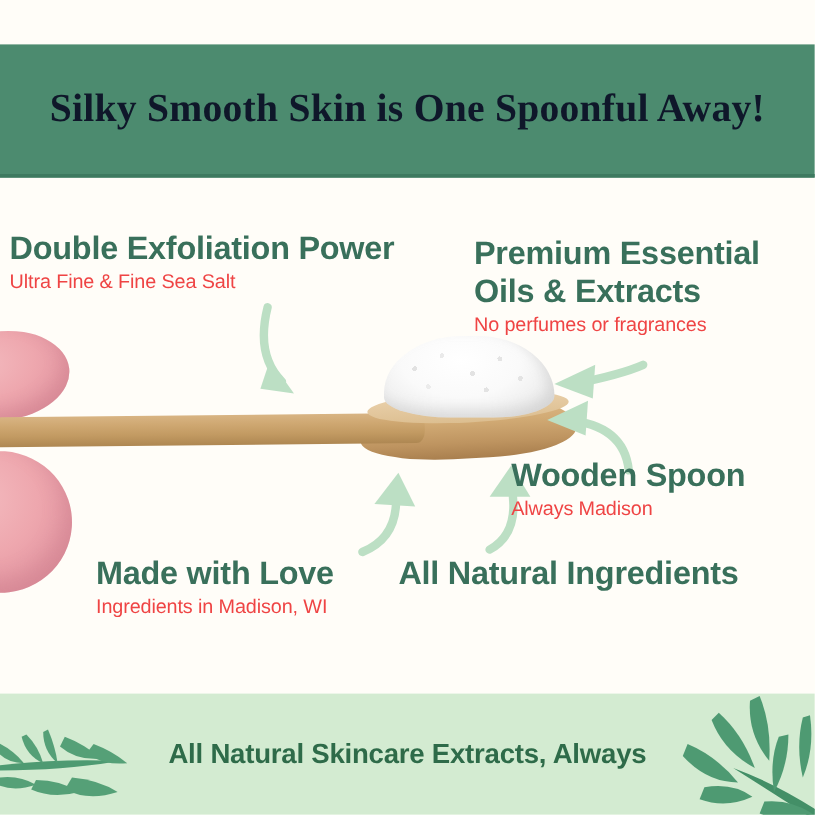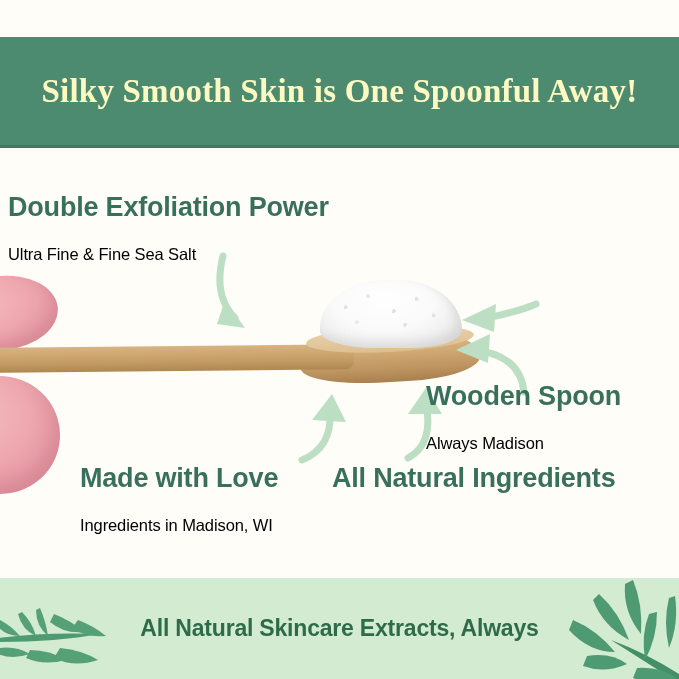--- a/index.html
+++ b/index.html
@@ -32,42 +32,42 @@
     display: flex;
     align-items: center;
     justify-content: center;
     box-sizing: border-box;
   }
   .header-title {
     font-family: "Liberation Serif", "DejaVu Serif", serif;
     font-weight: bold;
     font-size: 33px;
     letter-spacing: 0.2px;
-    color: #fef9c3;
+    color: #0f172a;
     white-space: nowrap;
     line-height: 1;
   }
 
   
   .feature {
     position: absolute;
   }
   .feature-title {
     color: #39705B;
     font-size: 27px;
     font-weight: bold;
     line-height: 1.18;
     letter-spacing: -0.2px;
     white-space: pre-line;
   }
   .feature-sub {
-    color: #000000;
+    color: #ef4444;
     font-size: 16.5px;
     line-height: 1.3;
-    margin-top: 20px;
+    margin-top: 1px;
     letter-spacing: -0.1px;
   }
 
   .f-exfoliation { left: 8px;  top: 192px; width: 370px; }
   .f-oils        { left: 395px; top: 196px; width: 272px; }
   .f-spoon       { left: 426px; top: 381px; width: 232px; }
   .f-love        { left: 80px;  top: 463px; width: 262px; }
   .f-ingredients { left: 332px; top: 463px; width: 300px; }
 
   
@@ -235,20 +235,25 @@
   <svg class="arrow-svg" style="left:382px; top:386px;" width="80" height="76" viewBox="0 0 80 76">
     <path d="M26 72 Q 52 58 44 18" stroke="#BCDFC4" stroke-width="7" fill="none" stroke-linecap="round"></path>
     <path d="M26 28 L 44 2 L 60 28 Z" fill="#BCDFC4"></path>
   </svg>
 
   <div class="feature f-exfoliation">
     <div class="feature-title">Double Exfoliation Power</div>
     <div class="feature-sub">Ultra Fine &amp; Fine Sea Salt</div>
   </div>
 
+  <div class="feature f-oils">
+    <div class="feature-title">Premium Essential
+Oils &amp; Extracts</div>
+    <div class="feature-sub">No perfumes or fragrances</div>
+  </div>
 
   <div class="feature f-spoon">
     <div class="feature-title">Wooden Spoon</div>
     <div class="feature-sub">Always Madison</div>
   </div>
 
   <div class="feature f-love">
     <div class="feature-title">Made with Love</div>
     <div class="feature-sub">Ingredients in Madison, WI</div>
   </div>

